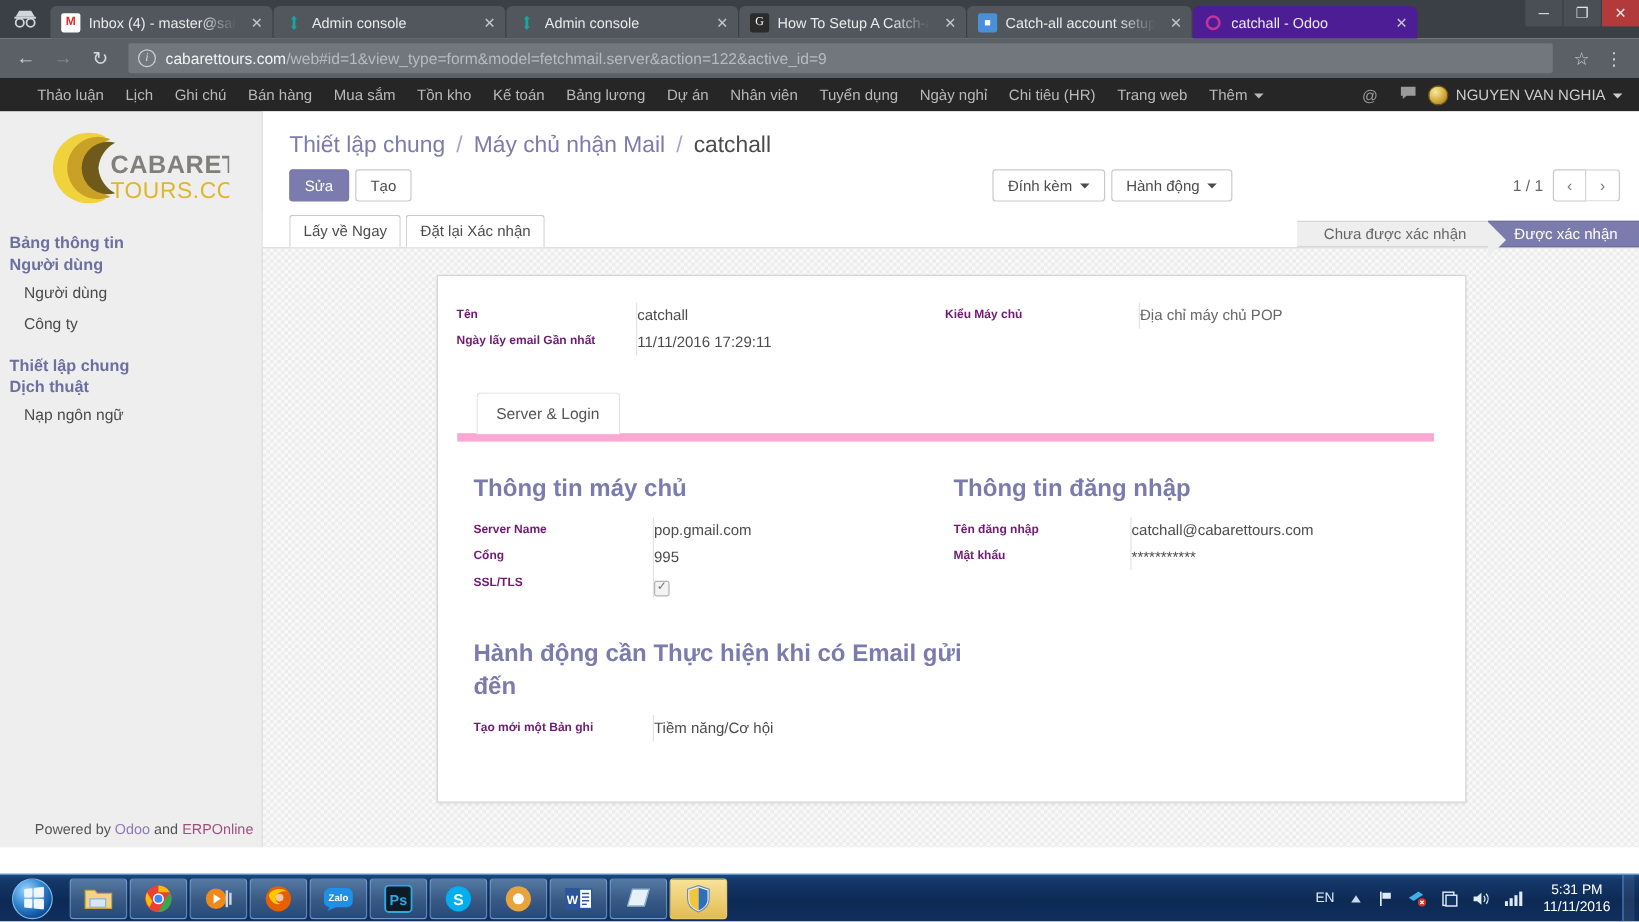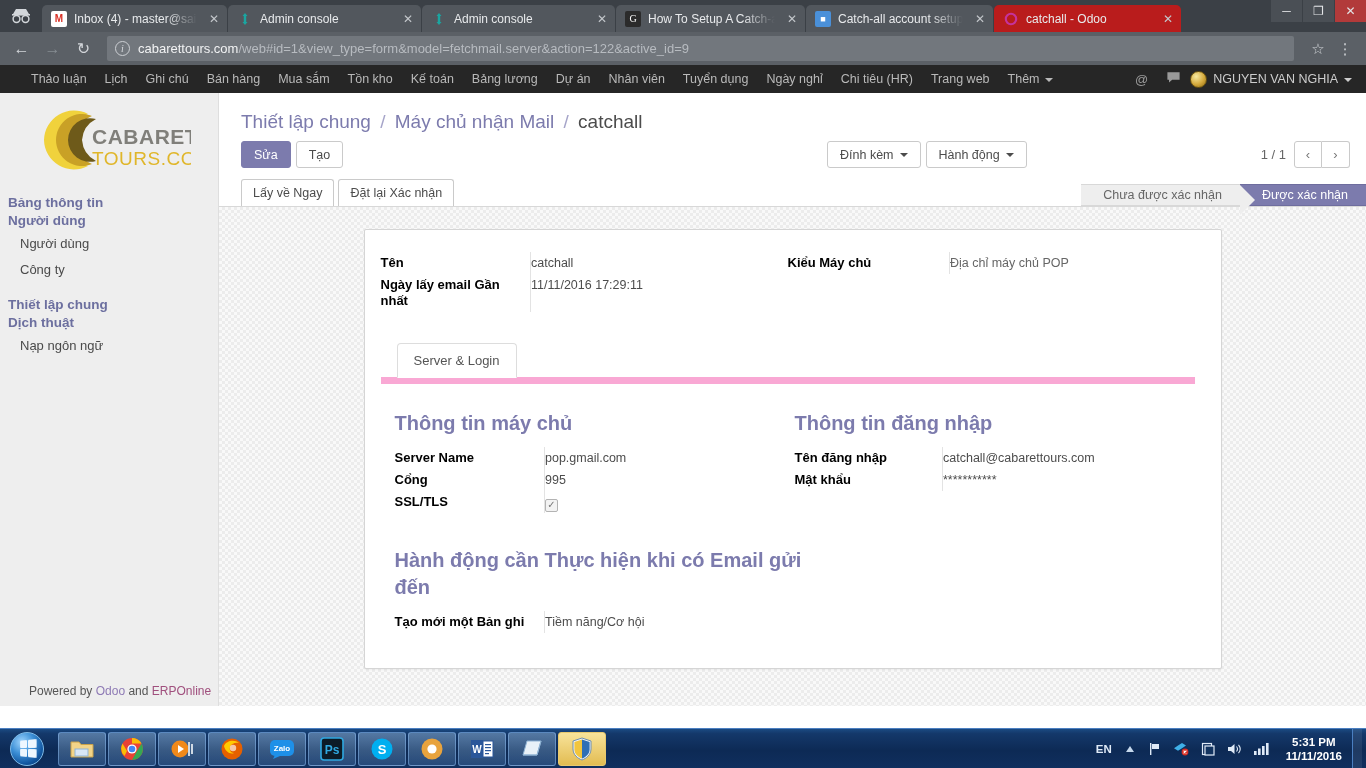--- a/index.html
+++ b/index.html
@@ -207,21 +207,21 @@
     border: 1px solid #d5d5d5; border-radius: 2px;
     padding: 22px 26px 30px 16px; min-height: 440px;
     box-shadow: 0 1px 2px rgba(0,0,0,.05);
   }
 
   .grp-row { display: flex; }
   .grp-col { width: 50%; }
   table.fields { width: 100%; border-collapse: collapse; }
   table.fields td { vertical-align: top; padding: 3px 0; }
   td.lbl {
-    width: 150px; font-size: 13px; color: #000000; font-weight: bold;
+    width: 150px; font-size: 10px; color: #701a75; font-weight: bold;
     padding-right: 12px; line-height: 16px; margin-left: 13px;
   }
   td.val {
     font-size: 12.5px; color: #4c4c4c; border-left: 1px solid #e3e3e3;
     padding-left: 11px; line-height: 16px; font-weight: normal;
   }
   td.val.readonly { color: #666; }
   .fieldgap td { padding-top: 4px; }
 
   .notebook { margin-top: 30px; }
@@ -268,21 +268,21 @@
   .orb-flag i { background: #eef7ff; border-radius: 1px; display: block; }
   .tasks { display: flex; align-items: center; gap: 2px; margin-left: 4px; }
   .task {
     width: 48px; height: 34px; border-radius: 3px;
     border: 1px solid rgba(150,200,255,.45);
     background: linear-gradient(to bottom, rgba(190,225,255,.38), rgba(120,175,230,.22));
     display: flex; align-items: center; justify-content: center;
   }
   .tray {
     margin-left: auto; display: flex; align-items: center; height: 40px;
-    padding-right: 4px; color: #dfeaf7; font-size: 11.5px; font-weight: bold;
+    padding-right: 4px; color: #dfeaf7; font-size: 11.5px;
   }
   .tray .t-item { padding: 0 6px; display: flex; align-items: center; }
   .tray .clock {
     text-align: center; line-height: 14px; padding: 0 10px; font-size: 11.5px; color: #fff;
   }
   .showdesk { width: 10px; height: 40px; border-left: 1px solid #4a7fc1;
     background: rgba(255,255,255,.08); }
 </style>
 </head>
 <body>
@@ -330,21 +330,21 @@
       <span class="tab-title">How To Setup A Catch-al</span>
       <span class="tab-close">✕</span>
     </div>
 
     <div class="tab" style="width:187px">
       <span class="favicon" style="background:#4a90d9;color:#fff;font-size:9px">■</span>
       <span class="tab-title">Catch-all account setup b</span>
       <span class="tab-close">✕</span>
     </div>
 
-    <div class="tab" style="width:187px;background:#b91c1c">
+    <div class="tab" style="width:187px;background:#4c1d95">
       <span class="favicon">
         <svg width="14" height="14" viewBox="0 0 14 14">
             <circle cx="7" cy="7" r="5.2" fill="none" stroke="#c5339c" stroke-width="2.1"></circle>
           </svg>
       </span>
       <span class="tab-title">catchall - Odoo</span>
       <span class="tab-close">✕</span>
     </div>
 
     <div class="wincontrols">

